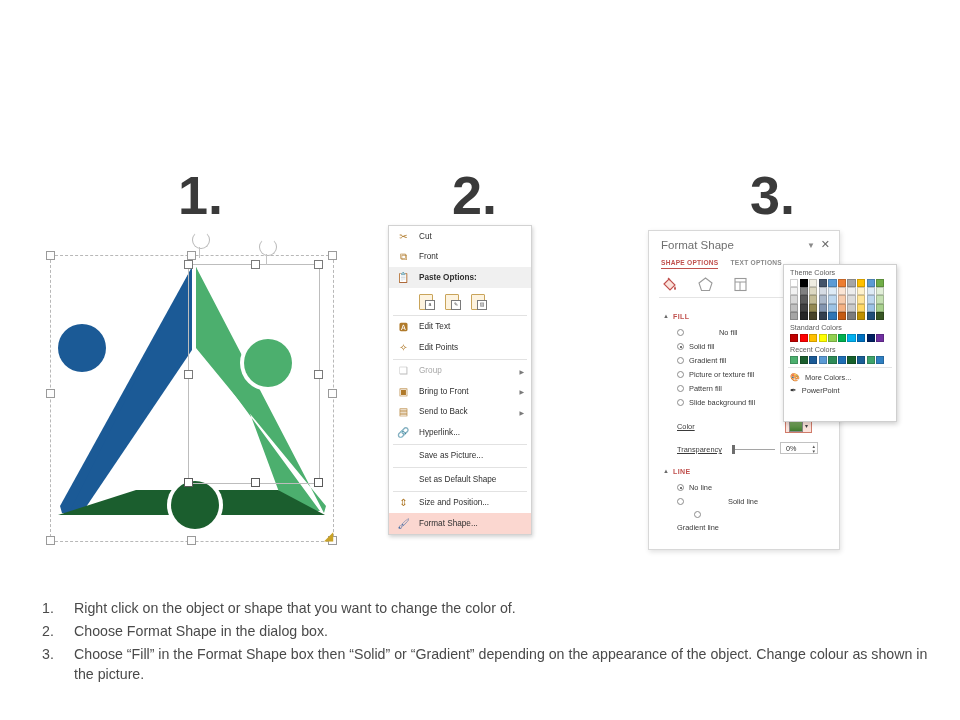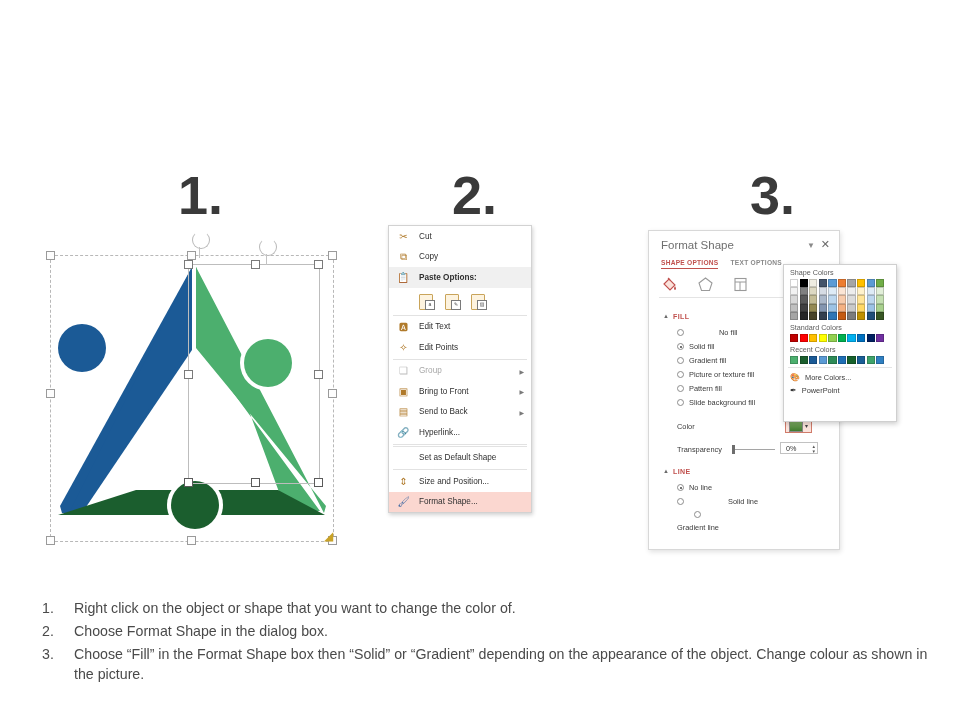--- a/index.html
+++ b/index.html
@@ -117,21 +117,21 @@
     position:absolute;font-size:7.4px;color:#3a3a3a;display:flex;align-items:center;gap:5px;
   }
   .rd{
     width:7px;height:7px;border-radius:50%;border:1px solid #8d8d8d;background:#fff;
     position:relative;box-sizing:border-box;flex:none;
   }
   .rd.on::after{
     content:"";position:absolute;left:1.5px;top:1.5px;width:2px;height:2px;
     border-radius:50%;background:#444;
   }
-  .lbl{position:absolute;font-size:7.4px;color:#3a3a3a;}
+  .lbl{position:absolute;font-size:7.4px;color:#3a3a3a;text-decoration:underline;}
   .colorbtn{
     position:absolute;left:785px;top:418px;width:27px;height:15px;
     border:1px solid #d07b6a;background:#fbe3dc;box-sizing:border-box;
     display:flex;align-items:center;justify-content:center;gap:2px;
   }
   .colorswatch{width:12px;height:10px;background:linear-gradient(#86b36a,#3f7a2e);border:1px solid #8a8a8a;}
   .caret-dn{font-size:6px;color:#444;}
   .slider-track{position:absolute;height:1px;background:#a5a5a5;}
   .slider-thumb{position:absolute;width:3px;height:9px;background:#6d6d6d;}
   .numbox{
@@ -226,21 +226,21 @@
 
   <div class="ctxmenu">
 
     <div class="mi">
       <span class="ic">✂</span>
       <span>Cut</span>
     </div>
 
     <div class="mi">
       <span class="ic">⧉</span>
-      <span>Copy</span>
+      <span>Front</span>
     </div>
 
     <div class="mi hl">
       <span class="ic">📋</span>
       <span>Paste Options:</span>
     </div>
 
     <div class="pasterow">
       <span class="pasteicon">
         <span class="clip"></span>
@@ -288,20 +288,23 @@
       <span class="arw">▶</span>
     </div>
 
     <div class="mi">
       <span class="ic" style="color:#3b6fa5;">🔗</span>
       <span>Hyperlink...</span>
     </div>
 
     <div class="sep"></div>
 
+    <div class="mi">
+      <span>Save as Picture...</span>
+    </div>
 
     <div class="sep"></div>
 
     <div class="mi">
       <span>Set as Default Shape</span>
     </div>
 
     <div class="sep"></div>
 
     <div class="mi">
@@ -402,21 +405,21 @@
       <span>Gradient line</span>
     </div>
   </div>
 
   <div class="colorbtn">
     <span class="colorswatch"></span>
     <span class="caret-dn">▾</span>
   </div>
 
   <div class="cdrop">
-    <div class="cd-label">Shape Colors</div>
+    <div class="cd-label">Theme Colors</div>
     <div class="swgrid" id="theme-grid">
         <div class="swcol">
           <div class="sw" style="background: rgb(255, 255, 255);"></div>
           <div class="sw" style="background: rgb(242, 242, 242);"></div>
           <div class="sw" style="background: rgb(216, 216, 216);"></div>
           <div class="sw" style="background: rgb(191, 191, 191);"></div>
           <div class="sw" style="background: rgb(165, 165, 165);"></div>
         </div>
         <div class="swcol">
           <div class="sw" style="background: rgb(0, 0, 0);"></div>

